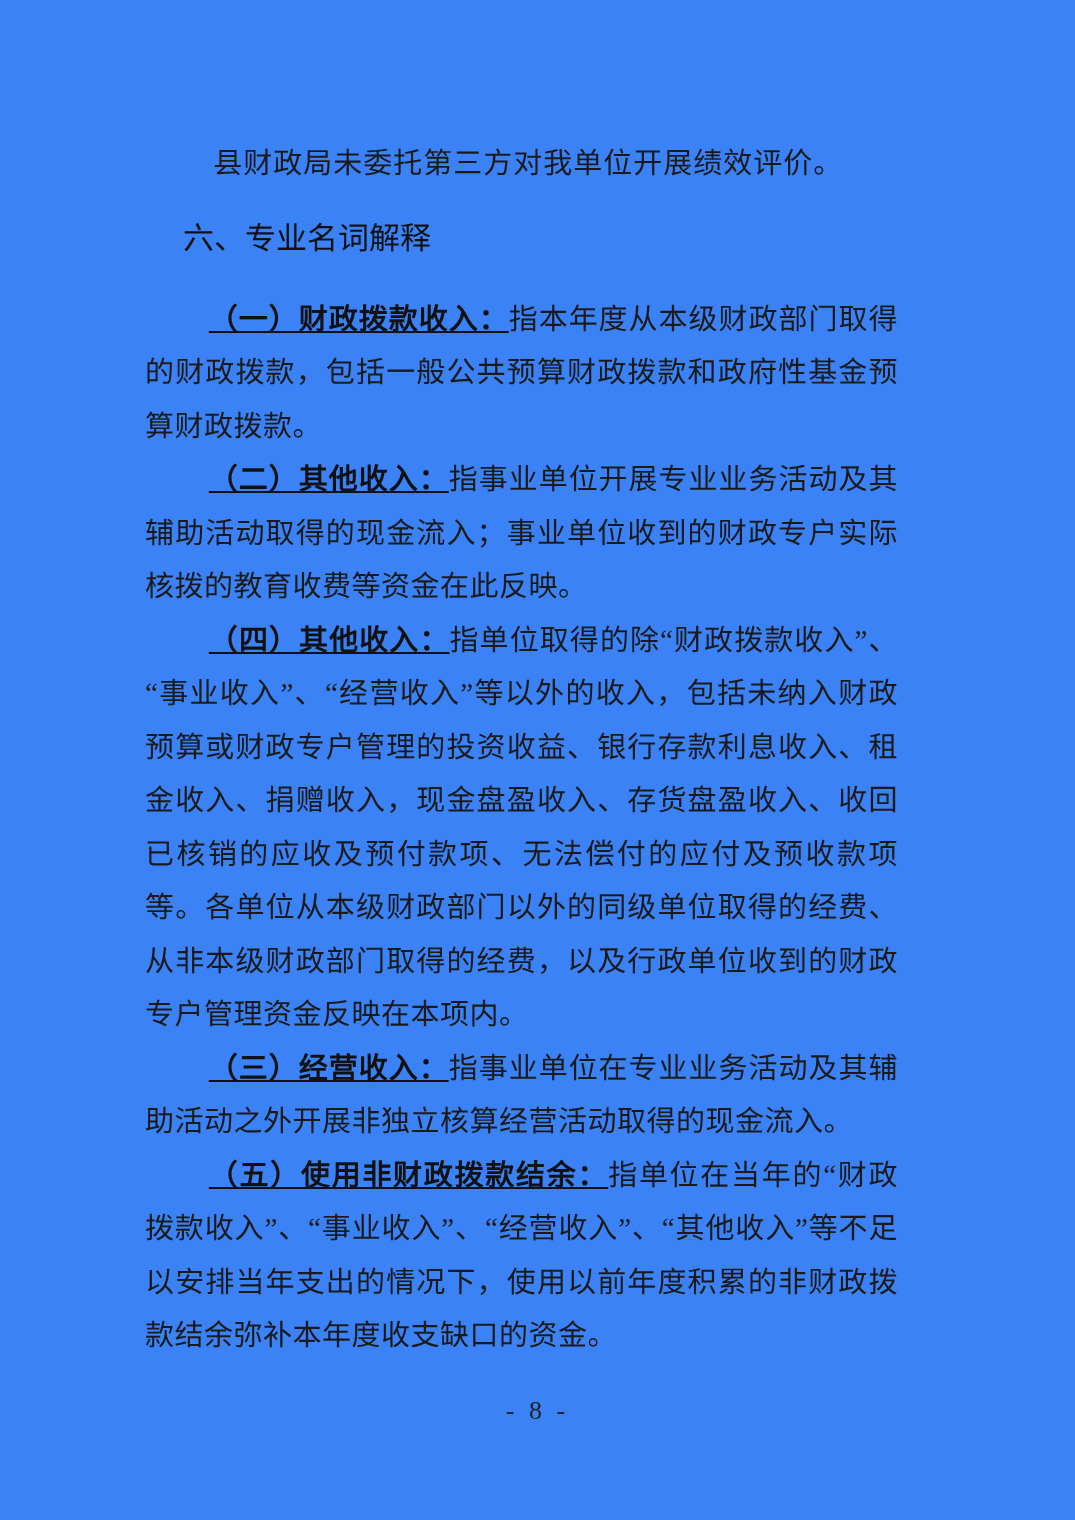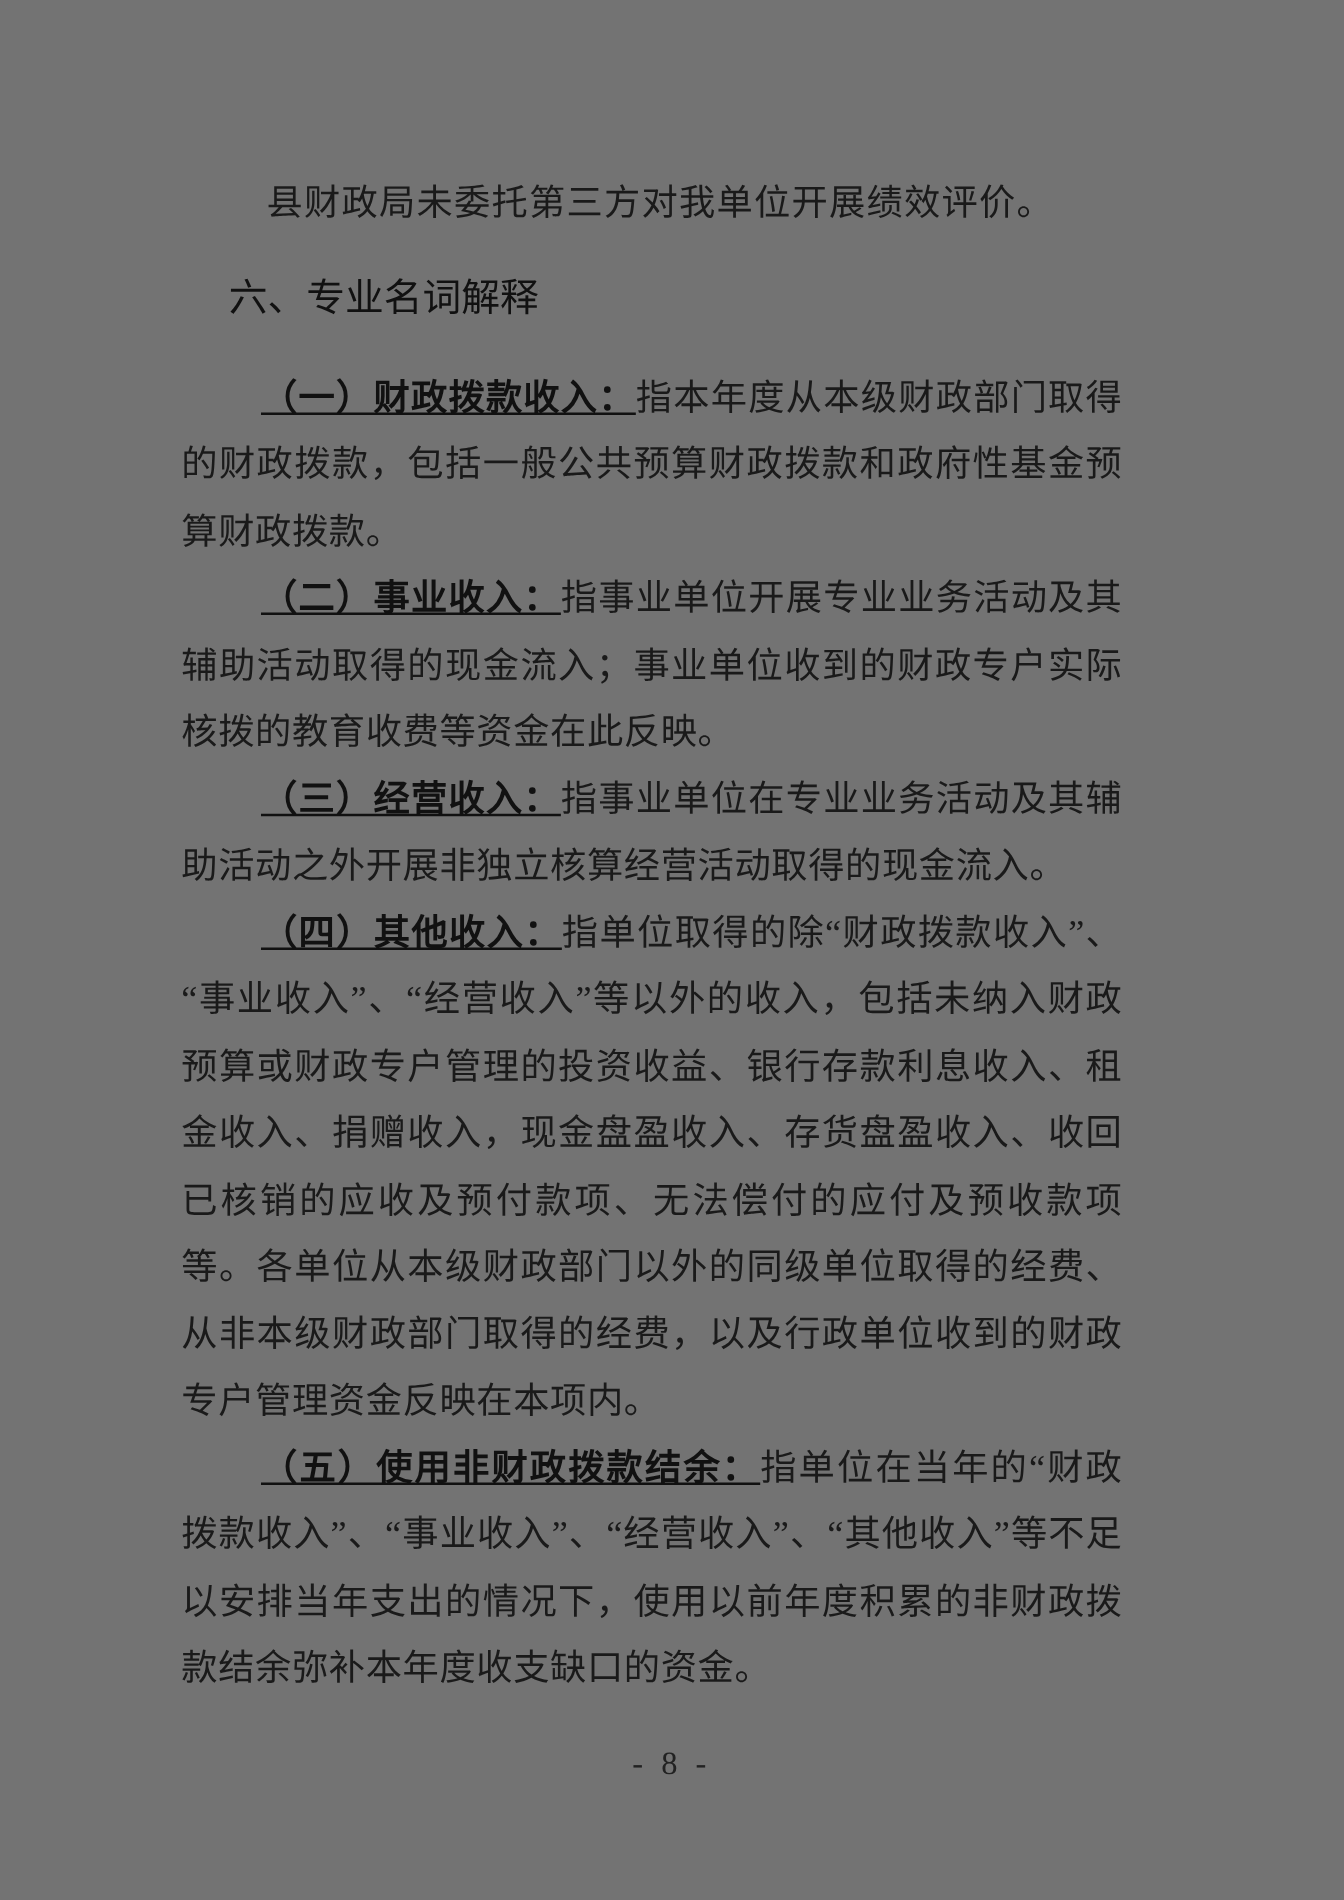--- a/index.html
+++ b/index.html
@@ -4,21 +4,21 @@
 <style>
   html, body {
     margin: 0;
     padding: 0;
     background: #ffffff;
   }
   .page {
     position: relative;
     width: 1075px;
     height: 1520px;
-    background: #737373;
+    background: #3b82f6;
     color: #1a1a1a;
     font-family: "Liberation Serif", "DejaVu Serif", serif;
     overflow: hidden;
   }
   .content {
     position: absolute;
     left: 145px;
     top: 0;
     width: 753px;
     padding-top: 137px;
@@ -68,24 +68,24 @@
 
 <div class="page">
   <div class="content">
 
     <p class="intro">县财政局未委托第三方对我单位开展绩效评价。</p>
 
     <h2 class="heading">六、专业名词解释</h2>
 
     <p class="para"><span class="lead">（一）财政拨款收入：</span><span>指本年度从本级财政部门取得的财政拨款，包括一般公共预算财政拨款和政府性基金预算财政拨款。</span></p>
 
-    <p class="para"><span class="lead">（二）事业收入：</span><span>指事业单位开展专业业务活动及其辅助活动取得的现金流入；事业单位收到的财政专户实际核拨的教育收费等资金在此反映。</span></p>
+    <p class="para"><span class="lead">（二）其他收入：</span><span>指事业单位开展专业业务活动及其辅助活动取得的现金流入；事业单位收到的财政专户实际核拨的教育收费等资金在此反映。</span></p>
+
+    <p class="para"><span class="lead">（四）其他收入：</span><span>指单位取得的除“财政拨款收入”、“事业收入”、“经营收入”等以外的收入，包括未纳入财政预算或财政专户管理的投资收益、银行存款利息收入、租金收入、捐赠收入，现金盘盈收入、存货盘盈收入、收回已核销的应收及预付款项、无法偿付的应付及预收款项等。各单位从本级财政部门以外的同级单位取得的经费、从非本级财政部门取得的经费，以及行政单位收到的财政专户管理资金反映在本项内。</span></p>
 
     <p class="para"><span class="lead">（三）经营收入：</span><span>指事业单位在专业业务活动及其辅助活动之外开展非独立核算经营活动取得的现金流入。</span></p>
-
-    <p class="para"><span class="lead">（四）其他收入：</span><span>指单位取得的除“财政拨款收入”、“事业收入”、“经营收入”等以外的收入，包括未纳入财政预算或财政专户管理的投资收益、银行存款利息收入、租金收入、捐赠收入，现金盘盈收入、存货盘盈收入、收回已核销的应收及预付款项、无法偿付的应付及预收款项等。各单位从本级财政部门以外的同级单位取得的经费、从非本级财政部门取得的经费，以及行政单位收到的财政专户管理资金反映在本项内。</span></p>
 
     <p class="para"><span class="lead">（五）使用非财政拨款结余：</span><span>指单位在当年的“财政拨款收入”、“事业收入”、“经营收入”、“其他收入”等不足以安排当年支出的情况下，使用以前年度积累的非财政拨款结余弥补本年度收支缺口的资金。</span></p>
 
   </div>
 
   <div class="page-number">- 8 -</div>
 </div>
 
 </body></html>

